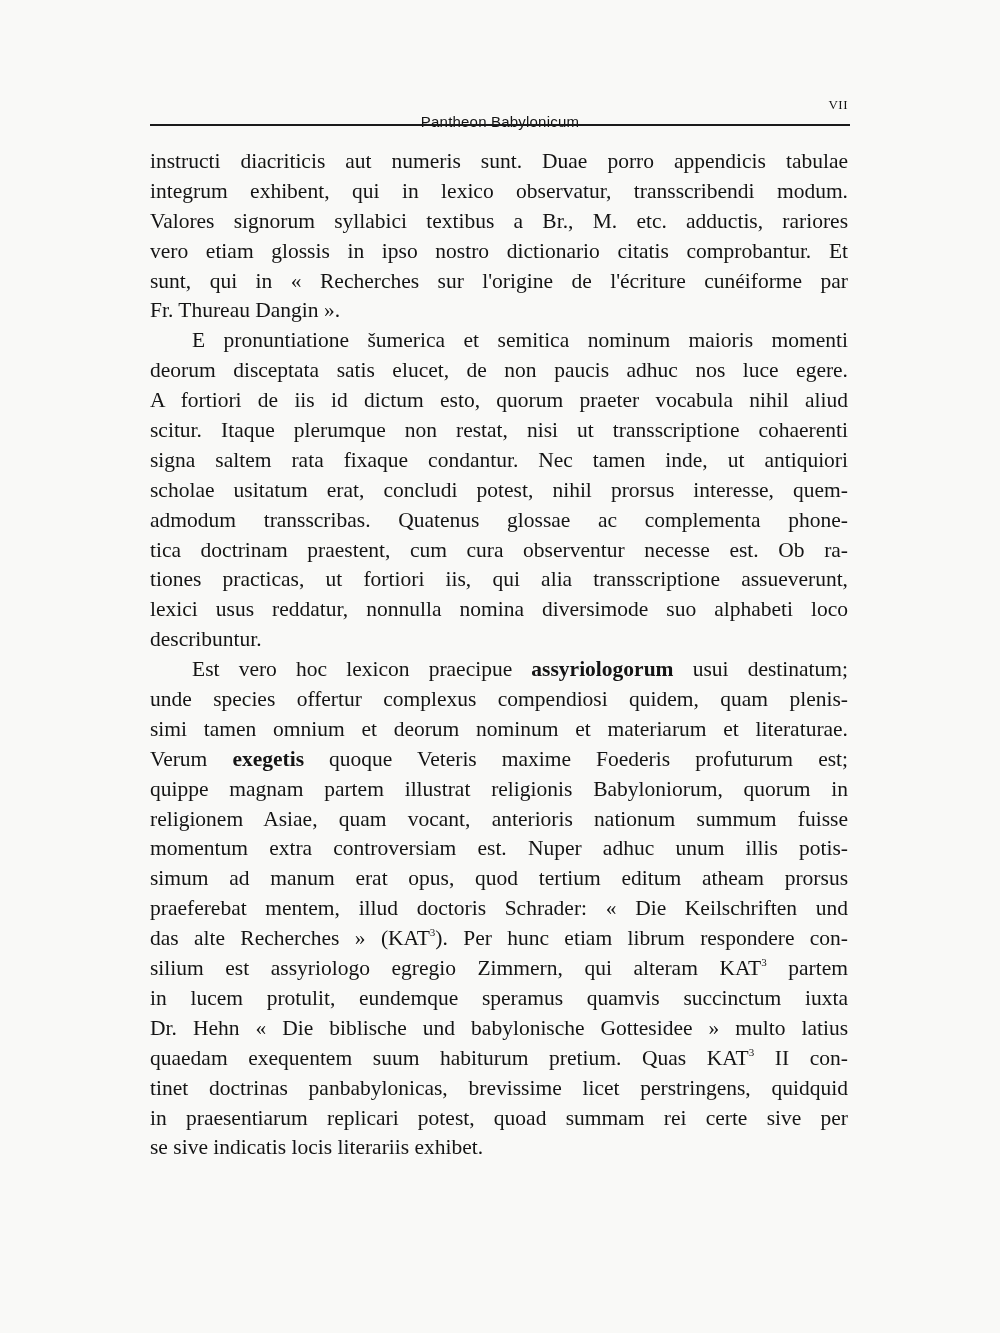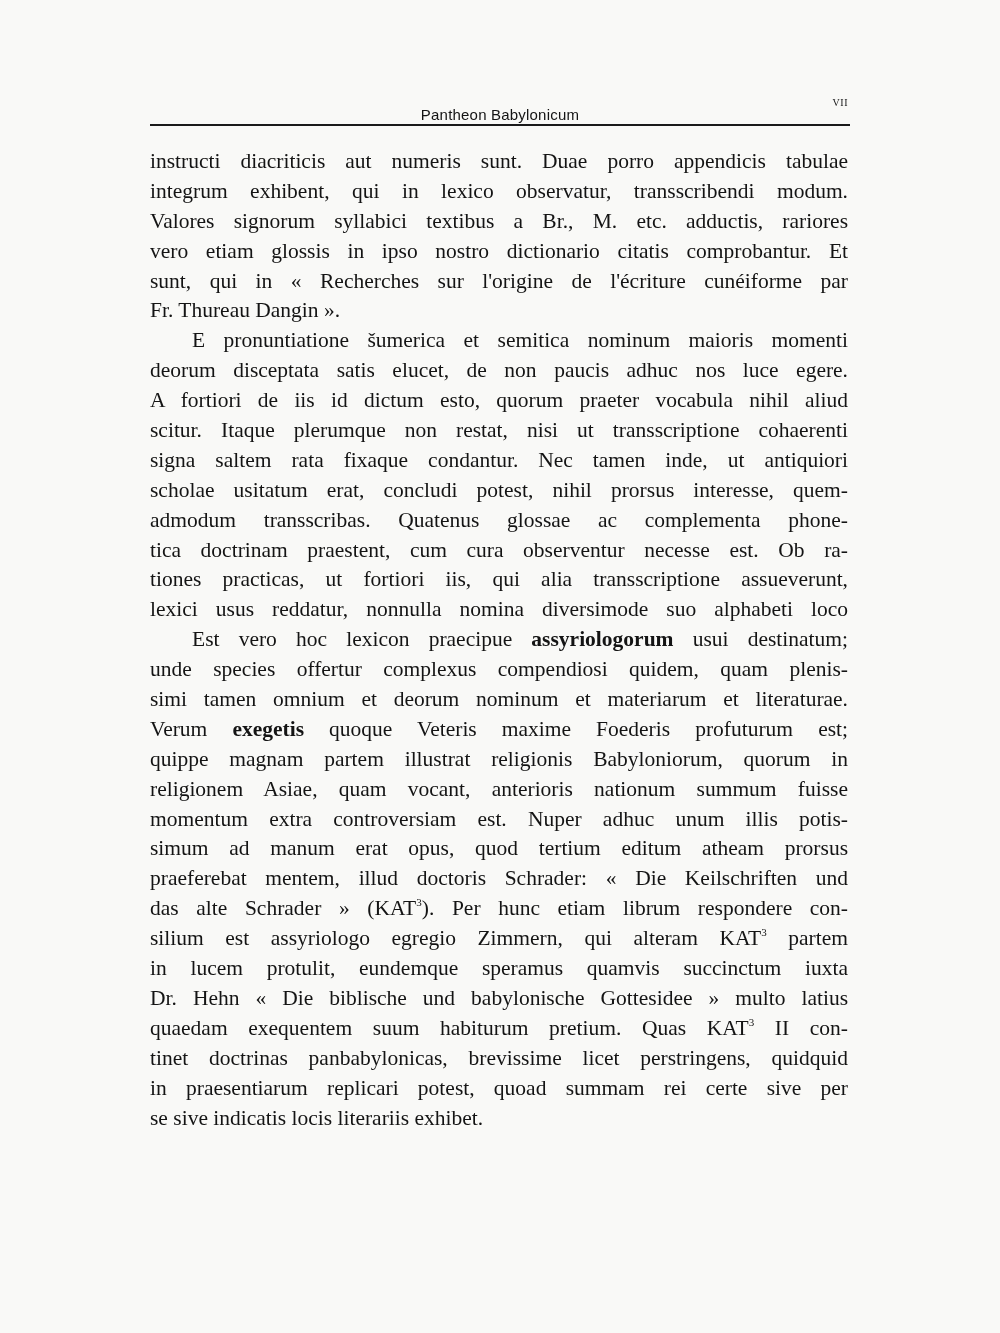--- a/index.html
+++ b/index.html
@@ -8,27 +8,27 @@
     background: #f9f9f7;
     position: relative;
     overflow: hidden;
     font-family: "Liberation Serif", "DejaVu Serif", serif;
     color: #141414;
   }
   .header {
     position: absolute; left: 150px; top: 96px; width: 700px; height: 24px;
   }
   .running-title {
-    position: absolute; left: 0; right: 0; top: 10px; text-align: center;
+    position: absolute; left: 0; right: 0; top: 17px; text-align: center;
     font-family: "Liberation Sans", "DejaVu Sans", sans-serif;
     font-size: 15px; letter-spacing: 0.2px;
   }
   .page-number {
     position: absolute; right: 2px; top: 1px;
-    font-size: 10px; font-variant: small-caps; letter-spacing: 0.5px;
+    font-size: 13px; font-variant: small-caps; letter-spacing: 0.5px;
   }
   .rule {
     position: absolute; left: 150px; top: 124px; width: 700px; height: 0;
     border-top: 2px solid #1a1a1a;
   }
   .body-text {
     position: absolute; left: 150px; top: 147px; width: 698px;
   }
   .line {
     display: block;
@@ -68,33 +68,34 @@
     <span class="line indent">E pronuntiatione šumerica et semitica nominum maioris momenti</span>
     <span class="line">deorum disceptata satis elucet, de non paucis adhuc nos luce egere.</span>
     <span class="line">A fortiori de iis id dictum esto, quorum praeter vocabula nihil aliud</span>
     <span class="line">scitur. Itaque plerumque non restat, nisi ut transscriptione cohaerenti</span>
     <span class="line">signa saltem rata fixaque condantur. Nec tamen inde, ut antiquiori</span>
     <span class="line">scholae usitatum erat, concludi potest, nihil prorsus interesse, quem-</span>
     <span class="line">admodum transscribas. Quatenus glossae ac complementa phone-</span>
     <span class="line">tica doctrinam praestent, cum cura observentur necesse est. Ob ra-</span>
     <span class="line">tiones practicas, ut fortiori iis, qui alia transscriptione assueverunt,</span>
     <span class="line">lexici usus reddatur, nonnulla nomina diversimode suo alphabeti loco</span>
+    <span class="line last">describuntur.</span>
   </div>
 
   <div>
     <span class="line indent"><span>Est vero hoc lexicon praecipue </span><b>assyriologorum</b><span> usui destinatum;</span></span>
     <span class="line">unde species offertur complexus compendiosi quidem, quam plenis-</span>
     <span class="line">simi tamen omnium et deorum nominum et materiarum et literaturae.</span>
     <span class="line"><span>Verum </span><b>exegetis</b><span> quoque Veteris maxime Foederis profuturum est;</span></span>
     <span class="line">quippe magnam partem illustrat religionis Babyloniorum, quorum in</span>
     <span class="line">religionem Asiae, quam vocant, anterioris nationum summum fuisse</span>
     <span class="line">momentum extra controversiam est. Nuper adhuc unum illis potis-</span>
     <span class="line">simum ad manum erat opus, quod tertium editum atheam prorsus</span>
     <span class="line">praeferebat mentem, illud doctoris Schrader: « Die Keilschriften und</span>
-    <span class="line"><span>das alte Schrader » (KAT</span><sup>3</sup><span>). Per hunc etiam librum respondere con-</span></span>
+    <span class="line"><span>das alte Recherches » (KAT</span><sup>3</sup><span>). Per hunc etiam librum respondere con-</span></span>
     <span class="line"><span>silium est assyriologo egregio Zimmern, qui alteram KAT</span><sup>3</sup><span> partem</span></span>
     <span class="line">in lucem protulit, eundemque speramus quamvis succinctum iuxta</span>
     <span class="line">Dr. Hehn « Die biblische und babylonische Gottesidee » multo latius</span>
     <span class="line"><span>quaedam exequentem suum habiturum pretium. Quas KAT</span><sup>3</sup><span> II con-</span></span>
     <span class="line">tinet doctrinas panbabylonicas, brevissime licet perstringens, quidquid</span>
     <span class="line">in praesentiarum replicari potest, quoad summam rei certe sive per</span>
     <span class="line last">se sive indicatis locis literariis exhibet.</span>
   </div>
 
 </div>

